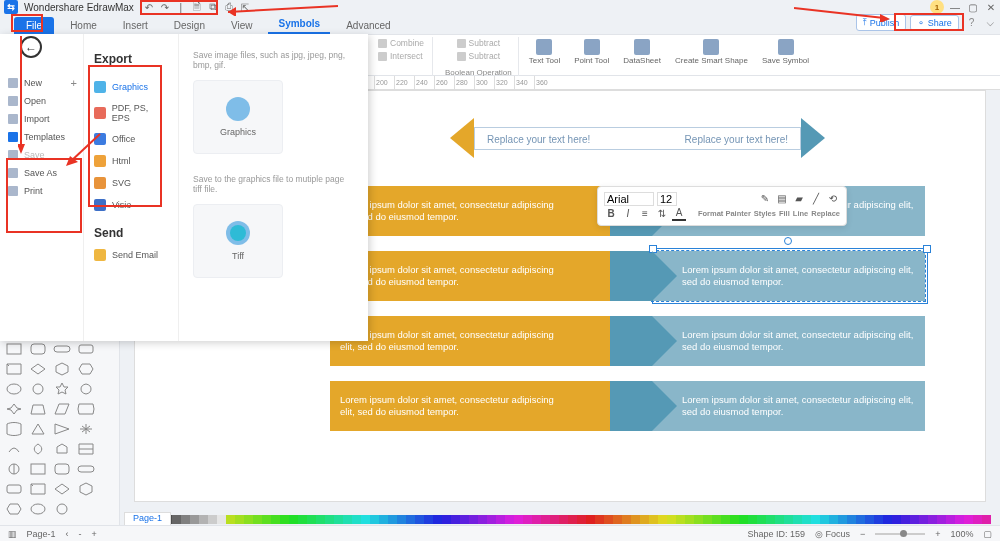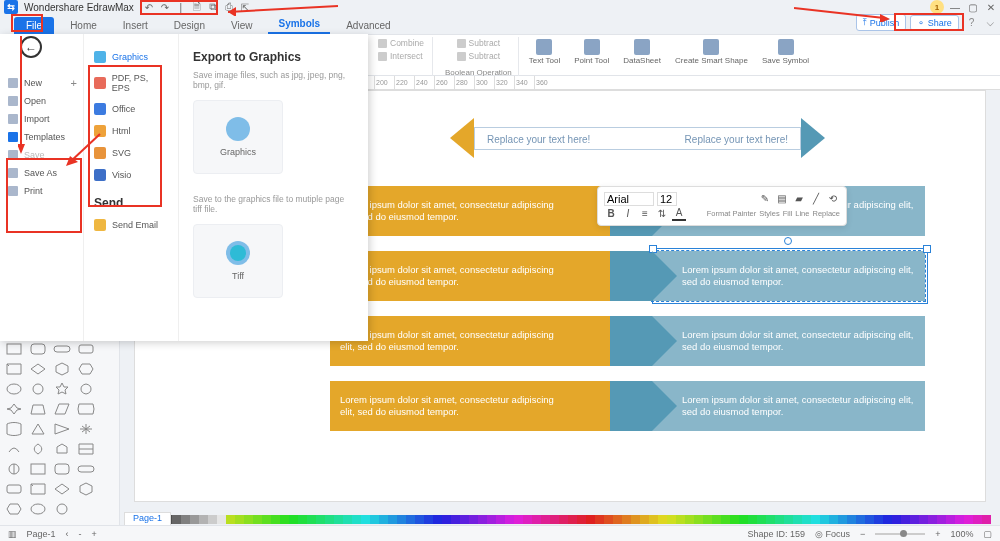--- a/index.html
+++ b/index.html
@@ -91,21 +91,21 @@
     .handles { position:absolute; border:1px solid #2a82d8; pointer-events:none; }
     .handles::before, .handles::after { content:''; position:absolute; width:6px; height:6px; background:#fff; border:1px solid #2a82d8; }
     .handles.outer::before { left:-4px; top:-4px; } .handles.outer::after { right:-4px; top:-4px; }
     .rot { position:absolute; width:8px; height:8px; background:#fff; border:1px solid #2a82d8; border-radius:50%; left:50%; margin-left:-4px; }
 
     
     .fmt-tb { position:absolute; left:462px; top:95px; width:250px; height:40px; background:#fff; border:1px solid #ddd; border-radius:4px; box-shadow:0 2px 6px rgba(0,0,0,0.1); z-index:5; padding:2px 6px; display:flex; flex-direction:column; justify-content:center; gap:1px; }
     .fmt-tb .r1, .fmt-tb .r2 { display:flex; align-items:center; gap:3px; }
     .fmt-tb select, .fmt-tb input { font-size:11px; border:1px solid #ddd; height:14px; padding:0 2px; }
     .fmt-tb .b { width:14px; height:14px; display:flex; align-items:center; justify-content:center; font-size:10px; cursor:pointer; color:#555; }
-    .fmt-tb .lbl { font-size:7.5px; color:#888; }
+    .fmt-tb .lbl { font-size:7.5px; color:#888;font-weight:bold; }
     .fmt-tb .vg { display:flex; flex-direction:column; align-items:center; gap:0; }
 
     
     .palette { position:absolute; left:124px; right:6px; bottom:17px; height:10px; display:flex; align-items:center; gap:0; overflow:hidden; }
     .palette .none { width:10px; height:10px; background:#fff; border:1px solid #ccc; position:relative; margin-right:2px; }
     .palette .none::after { content:''; position:absolute; inset:0; background:linear-gradient(45deg,transparent 45%,red 45%,red 55%,transparent 55%); }
     .palette .sw { width:9px; height:9px; }
 
     
     .statusbar { position:absolute; left:0; right:0; bottom:0; height:16px; background:#f6f7f9; border-top:1px solid #e1e4e9; display:flex; align-items:center; font-size:9px; color:#666; padding:0 8px; gap:10px; }
@@ -535,20 +535,21 @@
     <div class="item">
         <span class="ic"></span>
         <span>Save As</span>
       </div>
     <div class="item">
         <span class="ic"></span>
         <span>Print</span>
       </div>
   </div>
   <div class="bs-col2">
+    <h3>Export</h3>
     <div class="item sel">
         <span class="ic" style="background:#4fb3e8"></span>
         <span>Graphics</span>
       </div>
     <div class="item">
         <span class="ic" style="background:#e86b5a"></span>
         <span>PDF, PS, EPS</span>
       </div>
     <div class="item">
         <span class="ic" style="background:#3c7be0"></span>
@@ -566,21 +567,20 @@
         <span class="ic" style="background:#3d6fc7"></span>
         <span>Visio</span>
       </div>
     <h4>Send</h4>
     <div class="item">
         <span class="ic" style="background:#efb741"></span>
         <span>Send Email</span>
       </div>
   </div>
   <div class="bs-col3">
-    <h3>Export to Graphics</h3>
     <div class="desc">Save image files, such as jpg, jpeg, png, bmp, gif.</div>
     <div class="card">
         <div class="ic"></div>
         <div class="lab">Graphics</div>
       </div>
     <div class="desc">Save to the graphics file to mutiple page tiff file.</div>
     <div class="card">
         <div class="ic t"></div>
         <div class="lab">Tiff</div>
       </div>

